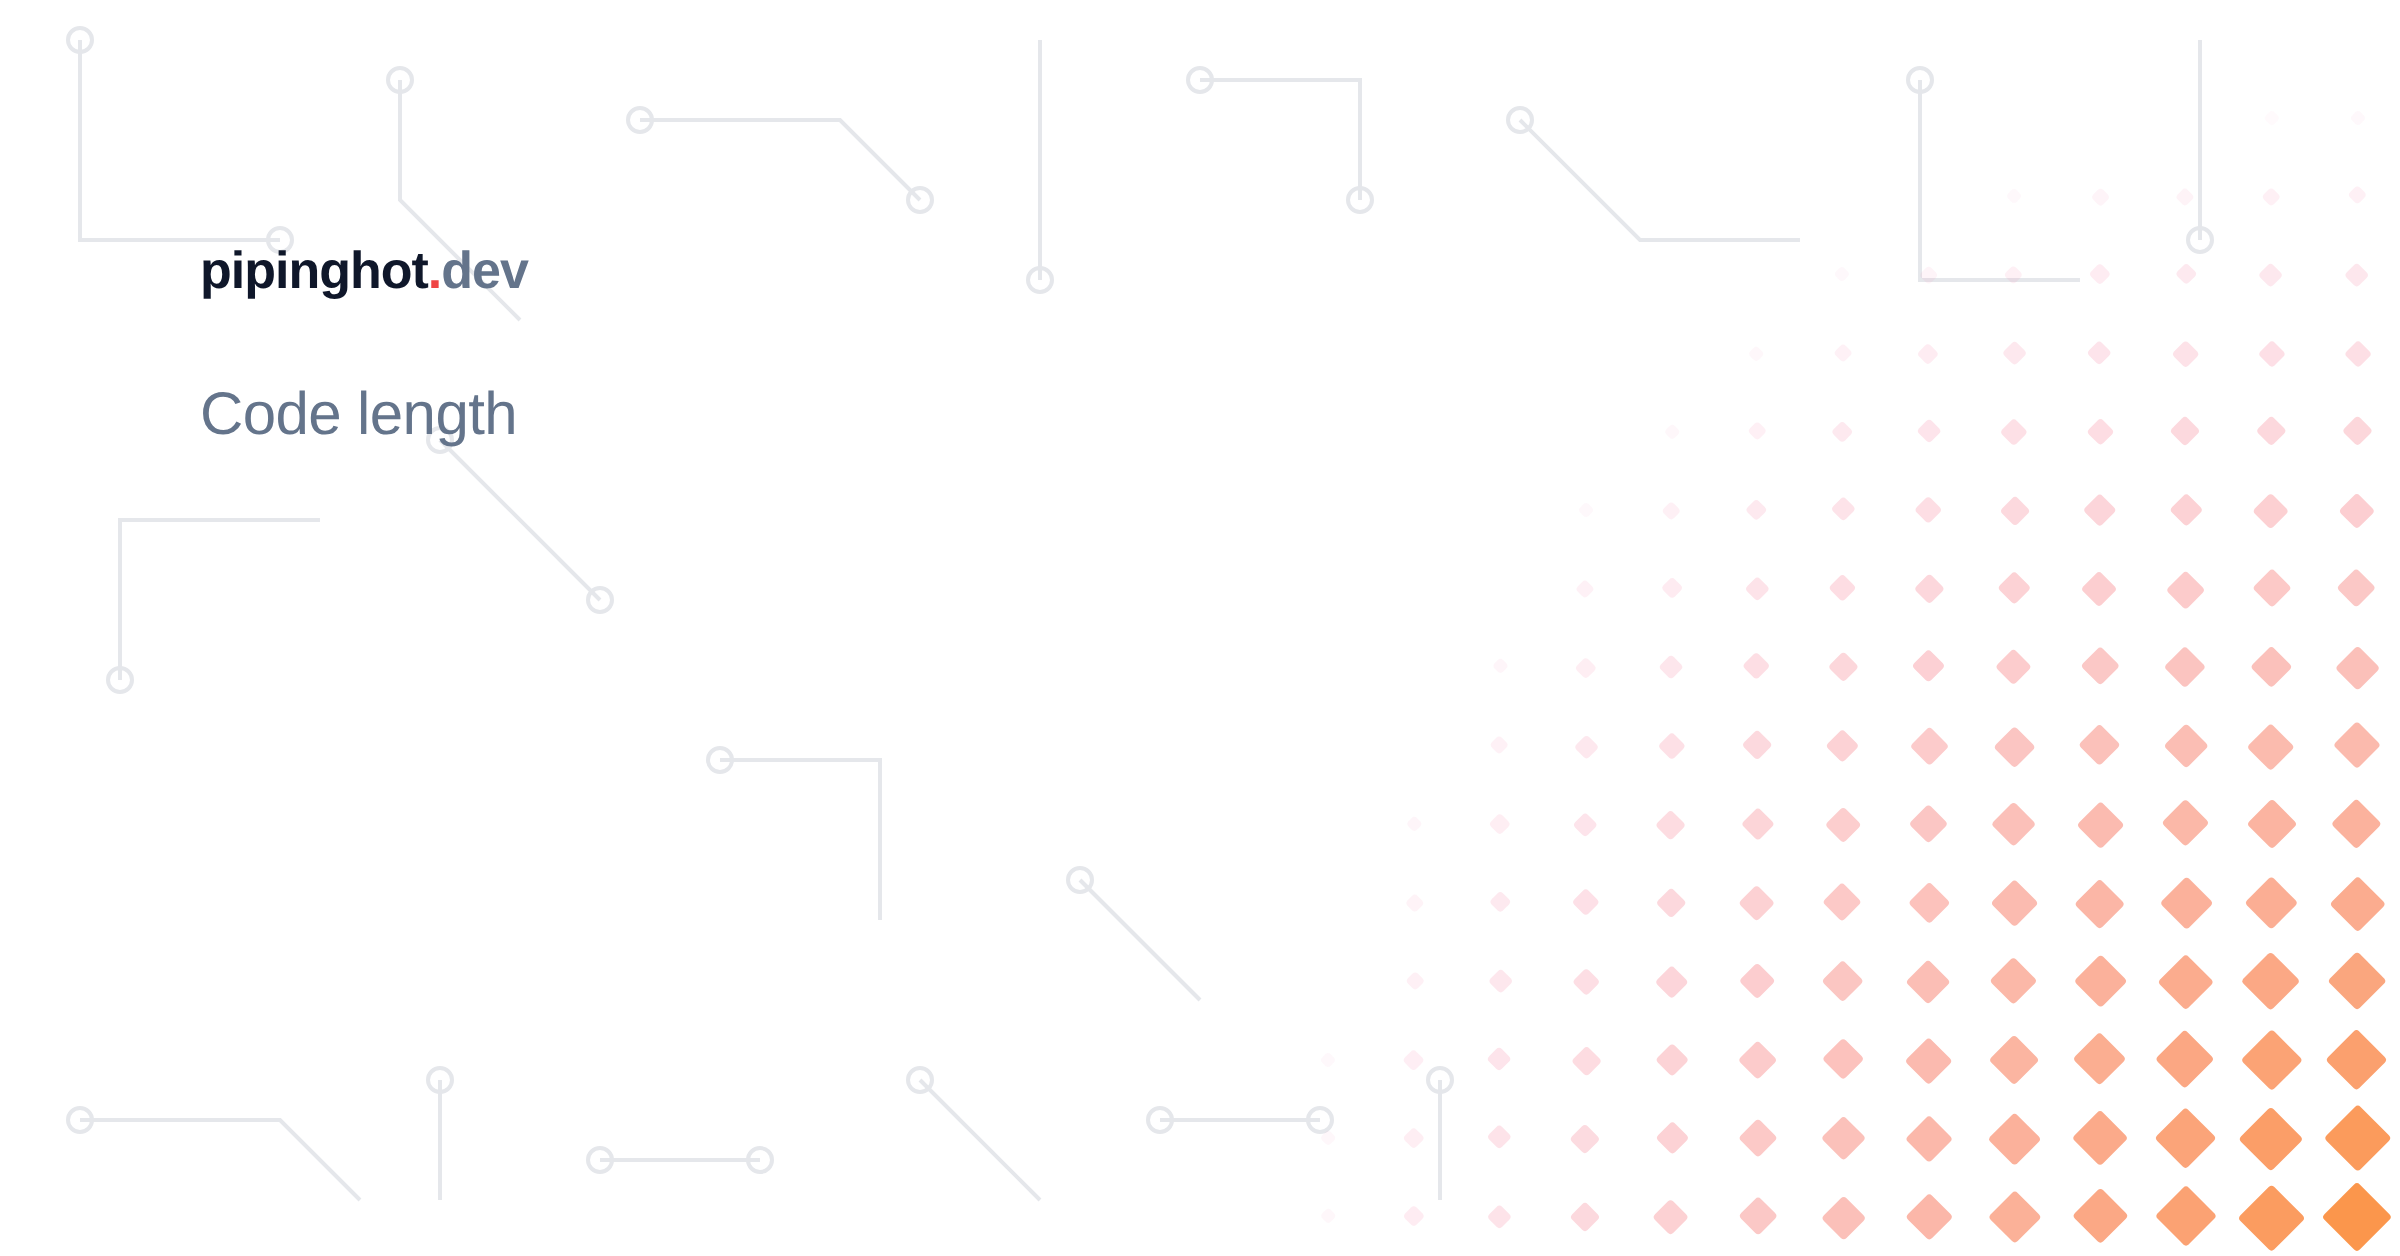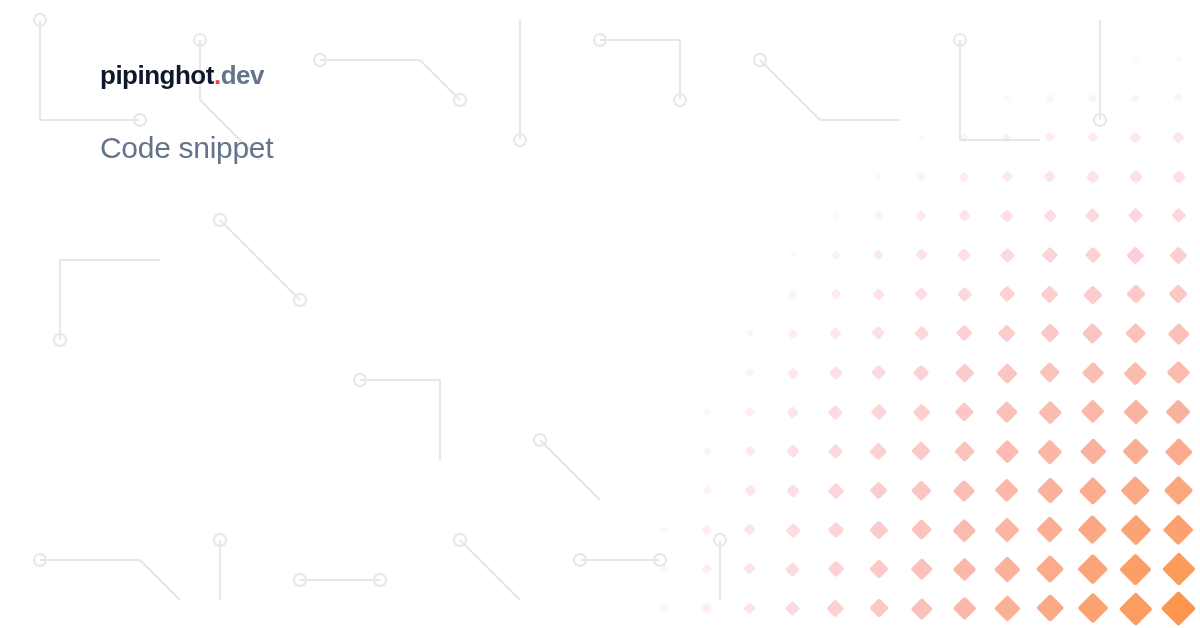--- a/index.html
+++ b/index.html
@@ -36,21 +36,21 @@
   }
   .sparkle-bg .diamond {
     position: absolute;
     transform: rotate(45deg);
     border-radius: 2px;
   }
 
   .content {
     position: absolute;
     inset: 0;
-    padding: 60px 90px 80px 100px;
+    padding: 120px 90px 80px 100px;
     display: flex;
     flex-direction: column;
   }
 
   .logo {
     font-size: 26px;
     font-weight: 800;
     letter-spacing: -0.5px;
     color: #0f172a;
   }
@@ -280,14 +280,14 @@
     <div class="diamond" style="width: 23.5335px; height: 23.5335px; left: 523.948px; top: 596.608px; background: rgb(250, 142, 74); opacity: 0.88;"></div>
     <div class="diamond" style="width: 24.9512px; height: 24.9512px; left: 566.096px; top: 595.899px; background: rgb(251, 144, 66); opacity: 0.95;"></div>
   </div>
 
 <div class="content">
   <div class="logo">
     <span>pipinghot</span><span class="dot">.</span><span class="tld">dev</span>
   </div>
 
 
-  <div class="subtitle">Code snippet</div>
+  <div class="subtitle">Code length</div>
 </div>
 
 </body></html>

